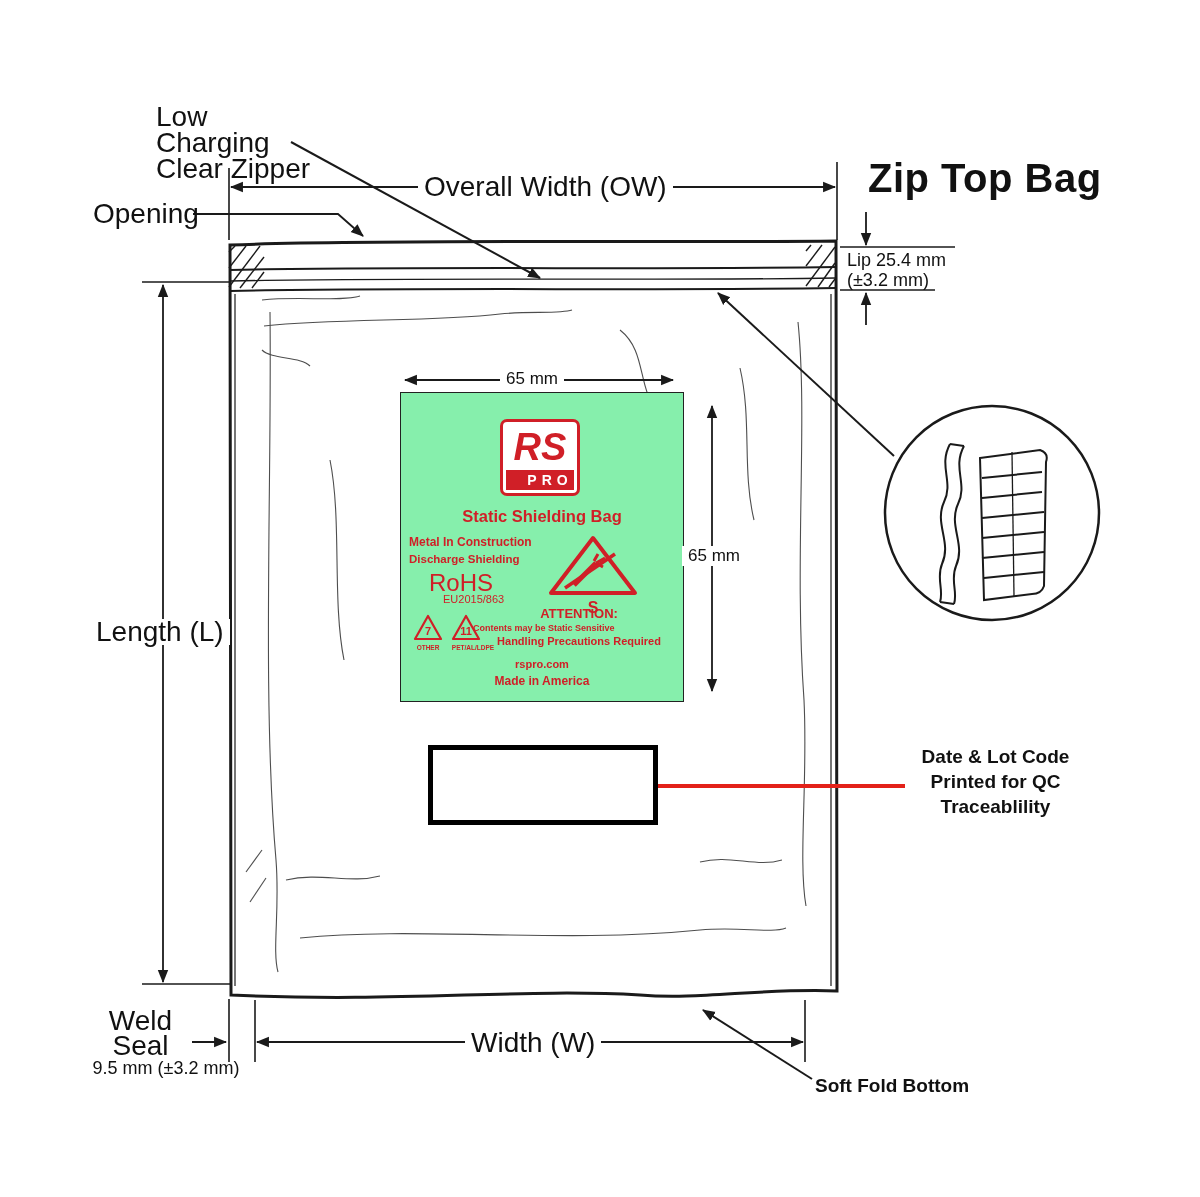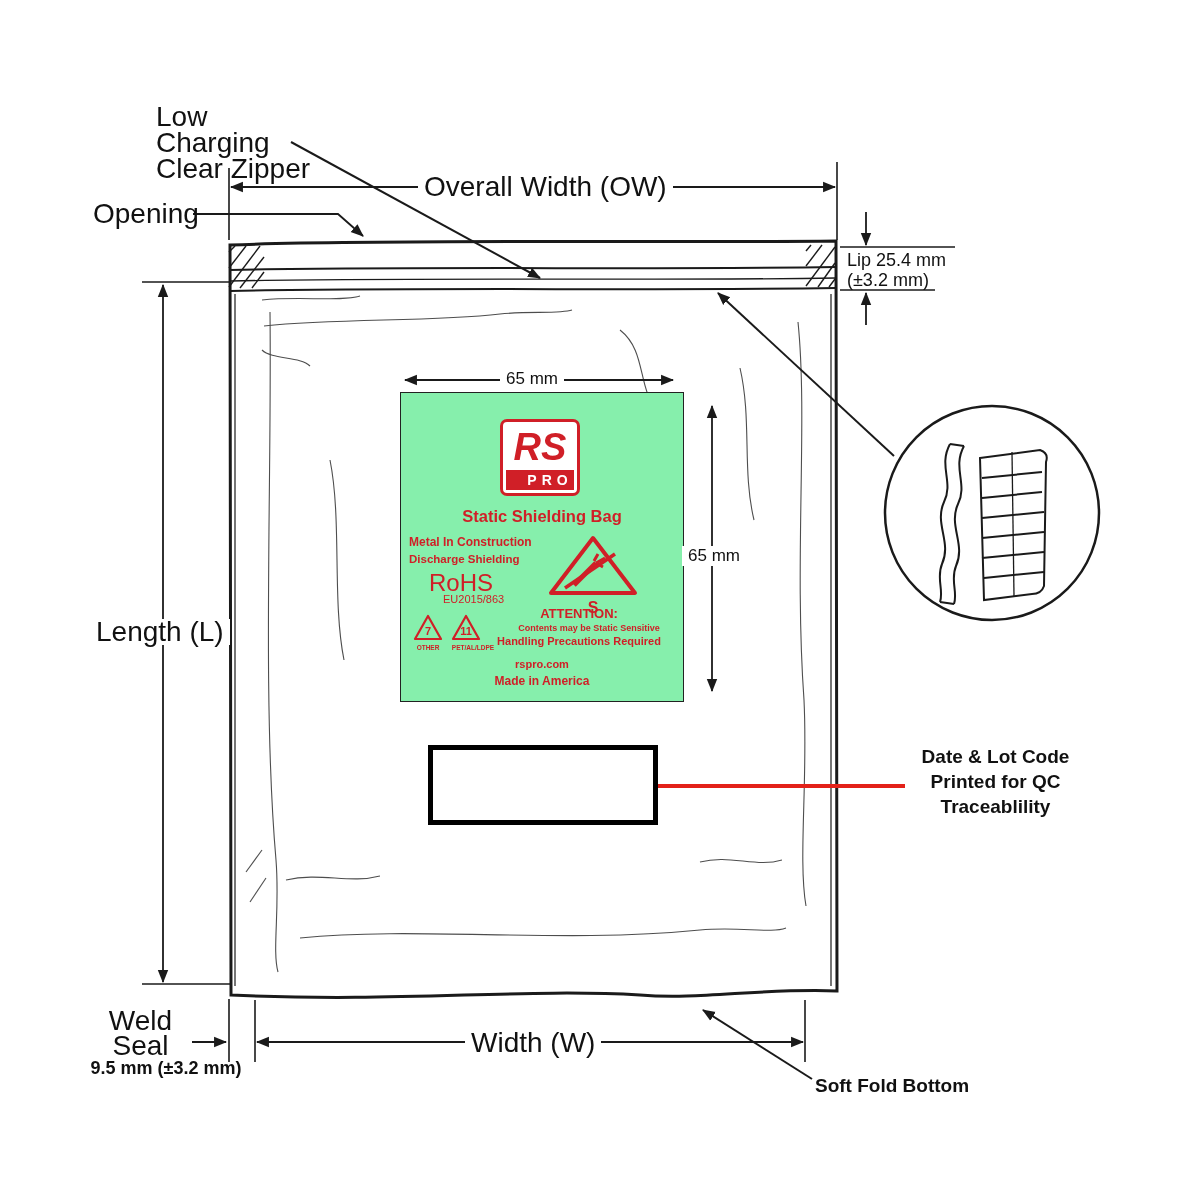--- a/index.html
+++ b/index.html
@@ -28,21 +28,21 @@
   #rs-logo .rs-bar{left:3px;right:3px;bottom:3px;height:20px;background:var(--lblred);
            color:#fff;font-size:14px;font-weight:bold;letter-spacing:5px;text-align:center;
            line-height:20px;padding-left:20px;}
   .lab-title{left:0;top:114px;width:100%;text-align:center;font-size:16.5px;font-weight:bold;}
   .lab-l1{left:8px;top:142px;font-size:12px;font-weight:bold;}
   .lab-l2{left:8px;top:160px;font-size:11.5px;font-weight:bold;}
   .lab-rohs{left:28px;top:176px;font-size:24px;font-weight:normal;}
   .lab-dir{left:42px;top:200px;font-size:11px;}
   .lab-esd{left:146px;top:140px;}
   .lab-att{left:92px;top:213px;width:172px;text-align:center;font-size:13px;font-weight:bold;}
-  .lab-att1{left:94px;top:230px;width:188px;text-align:center;font-size:9px;font-weight:bold;}
+  .lab-att1{left:72px;top:230px;width:188px;font-size:9px;font-weight:bold;}
   .lab-att2{left:88px;top:242px;width:180px;text-align:center;font-size:11px;font-weight:bold;}
   .lab-web{left:0;top:265px;width:100%;text-align:center;font-size:11px;font-weight:bold;}
   .lab-origin{left:0;top:281px;width:100%;text-align:center;font-size:12px;font-weight:bold;}
   .rec7{left:12px;top:220px;}
   .rec11{left:50px;top:220px;}
   .rec-t1{left:6px;top:251px;width:42px;text-align:center;font-size:6.5px;font-weight:bold;}
   .rec-t2{left:42px;top:251px;width:60px;text-align:center;font-size:6.5px;font-weight:bold;}
 
   
   #date-lot-box{position:absolute;left:428px;top:745px;width:230px;height:80px;
@@ -199,20 +199,21 @@
     </svg>
     <div class="rec-t1 red">OTHER</div>
     <div class="rec-t2 red">PET/AL/LDPE</div>
 
     <div class="lab-web red">rspro.com</div>
     <div class="lab-origin red">Made in America</div>
   </div>
 
   <div id="date-lot-box"></div>
 
+  <div class="txt big-title" style="left:868px;top:156px;">Zip Top Bag</div>
 
   <div class="txt lbl20" style="left:156px;top:104px;width:170px;">Low Charging
 Clear Zipper</div>
 
   <div class="txt lbl20" style="left:93px;top:201px;">Opening</div>
 
   <div class="txt lbl20 wbg" style="left:418px;top:174px;">Overall Width (OW)</div>
 
   <div class="txt lbl18" style="left:847px;top:249px;">Lip  25.4 mm</div>
   <div class="txt lbl18" style="left:847px;top:269px;">(±3.2 mm)</div>
@@ -222,19 +223,19 @@
   <div class="txt wbg" style="left:500px;top:369px;font-size:17px;">65 mm</div>
 
   <div class="txt wbg" style="left:682px;top:546px;font-size:17px;">65 mm</div>
 
   <div class="txt bold center" style="left:898px;top:744px;width:195px;font-size:19px;line-height:25px;">Date &amp; Lot Code
 Printed for QC
 Traceablility</div>
 
   <div class="txt lbl20 center" style="left:98px;top:1008px;width:85px;line-height:25px;">Weld
 Seal</div>
-  <div class="txt lbl18 center" style="left:76px;top:1057px;width:180px;font-weight:bold;">9.5 mm (±3.2 mm)</div>
+  <div class="txt lbl18 center" style="left:76px;top:1057px;width:180px;">9.5 mm (±3.2 mm)</div>
 
   <div class="txt lbl20 wbg" style="left:465px;top:1030px;">Width (W)</div>
 
   <div class="txt" style="left:815px;top:1075px;font-size:19px;font-weight:600;">Soft Fold Bottom</div>
 
 </div>
 
 </body></html>

